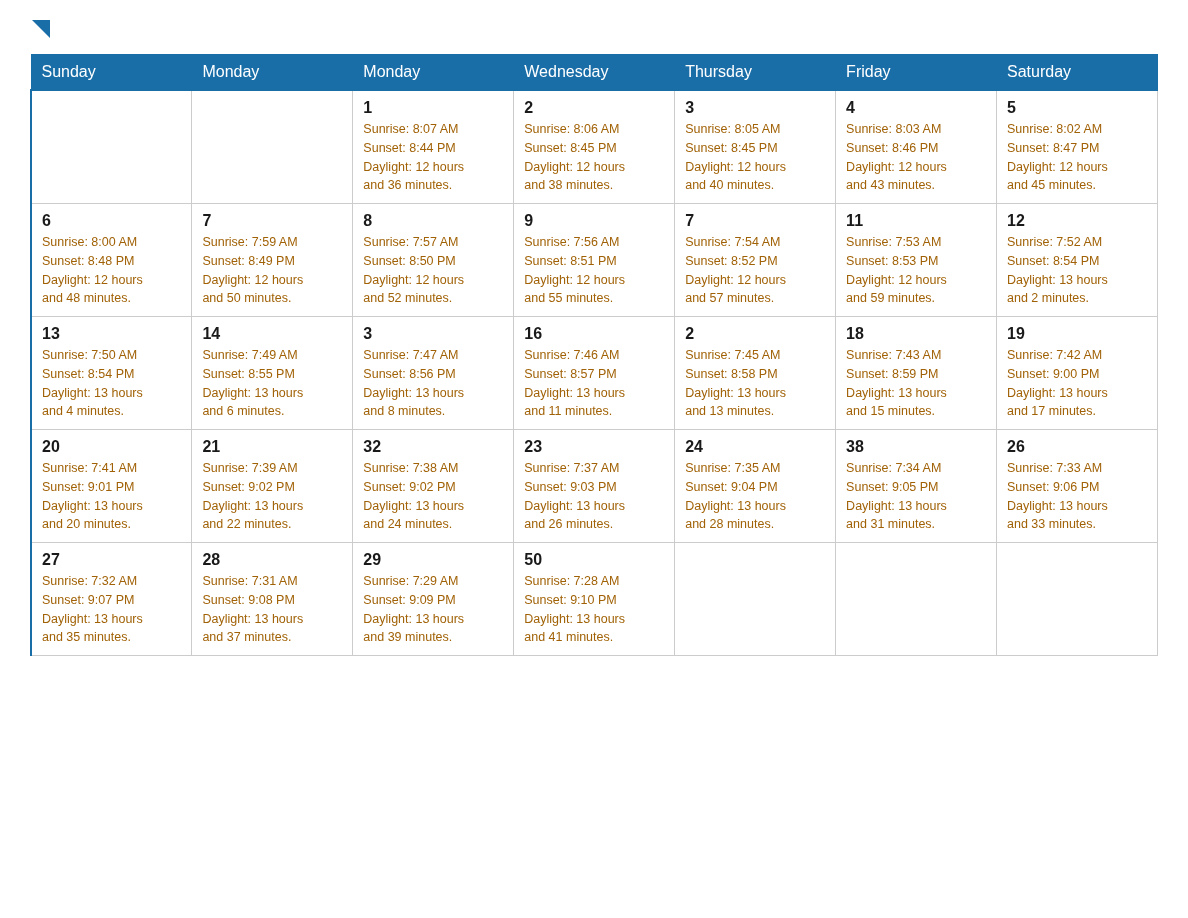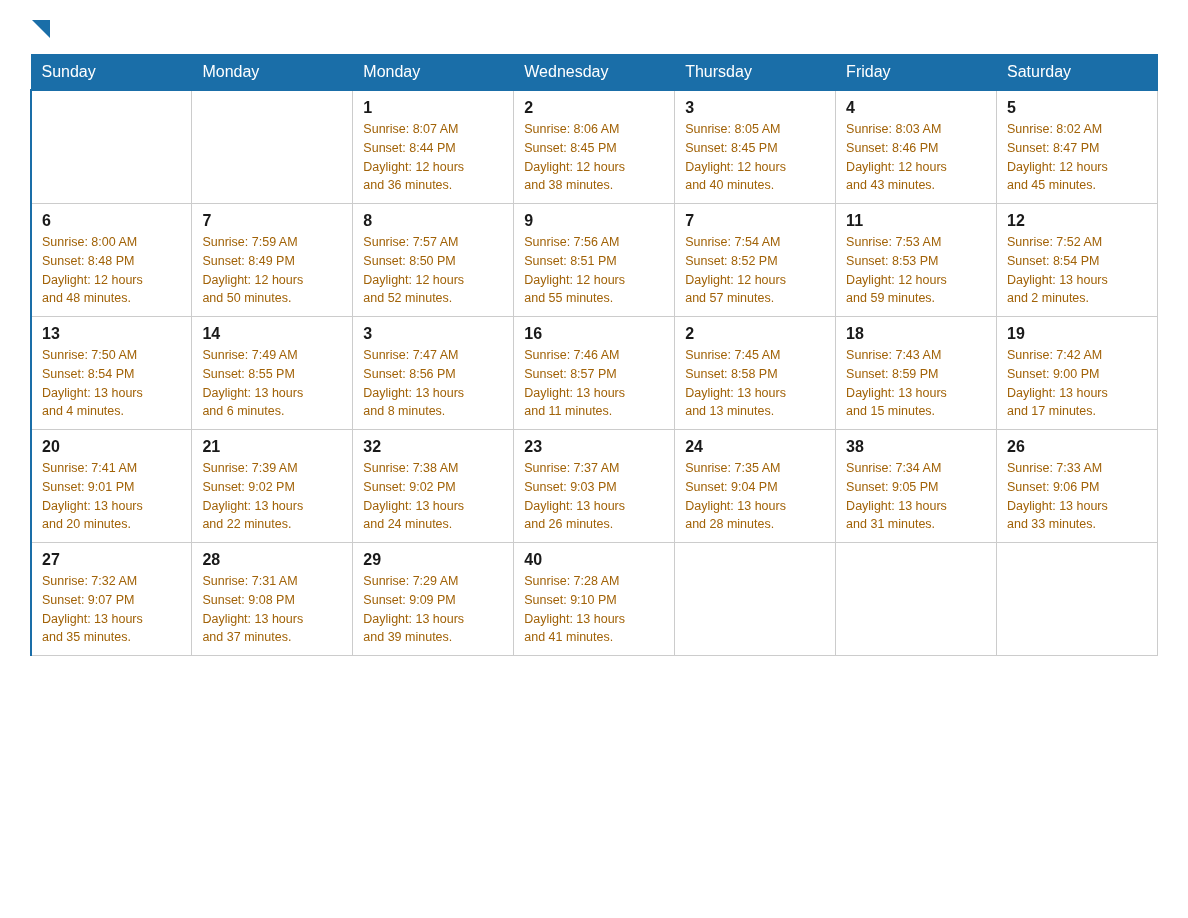--- a/index.html
+++ b/index.html
@@ -243,21 +243,21 @@
         </td>
         <td>
           <div class="cell-day">28</div>
           <div class="cell-info">Sunrise: 7:31 AM<br>Sunset: 9:08 PM<br>Daylight: 13 hours<br>and 37 minutes.</div>
         </td>
         <td>
           <div class="cell-day">29</div>
           <div class="cell-info">Sunrise: 7:29 AM<br>Sunset: 9:09 PM<br>Daylight: 13 hours<br>and 39 minutes.</div>
         </td>
         <td>
-          <div class="cell-day">40</div>
+          <div class="cell-day">50</div>
           <div class="cell-info">Sunrise: 7:28 AM<br>Sunset: 9:10 PM<br>Daylight: 13 hours<br>and 41 minutes.</div>
         </td>
         <td class="empty-cell"></td>
         <td class="empty-cell"></td>
         <td class="empty-cell"></td>
       </tr>
     </tbody>
 </table>
 
 </body></html>

